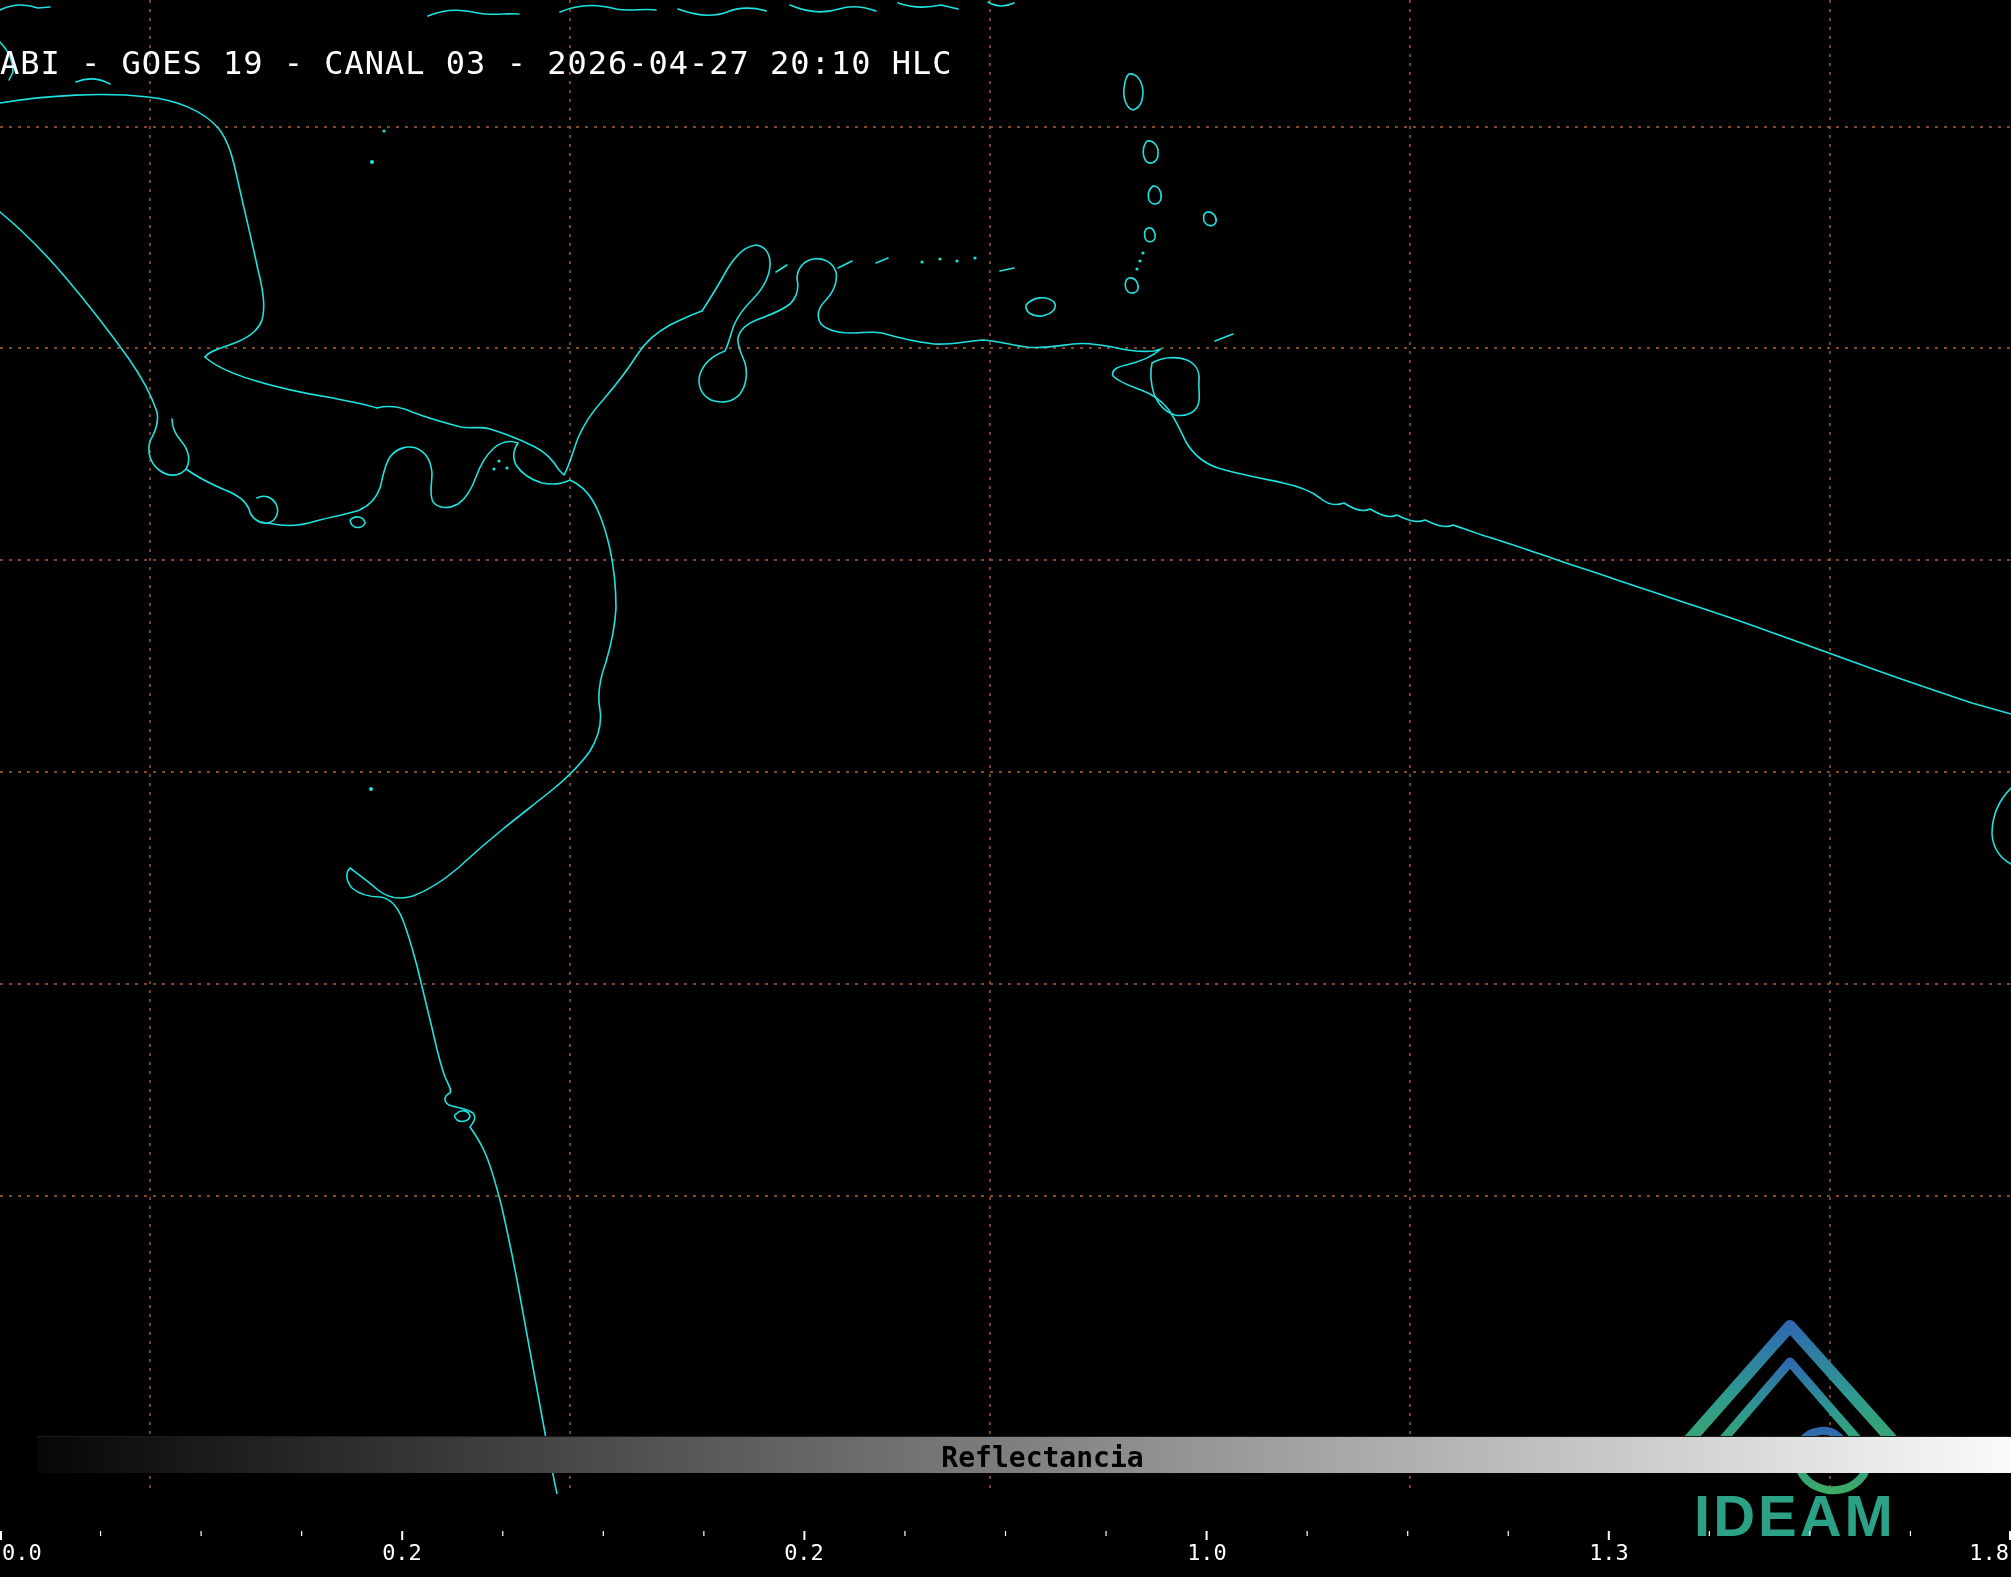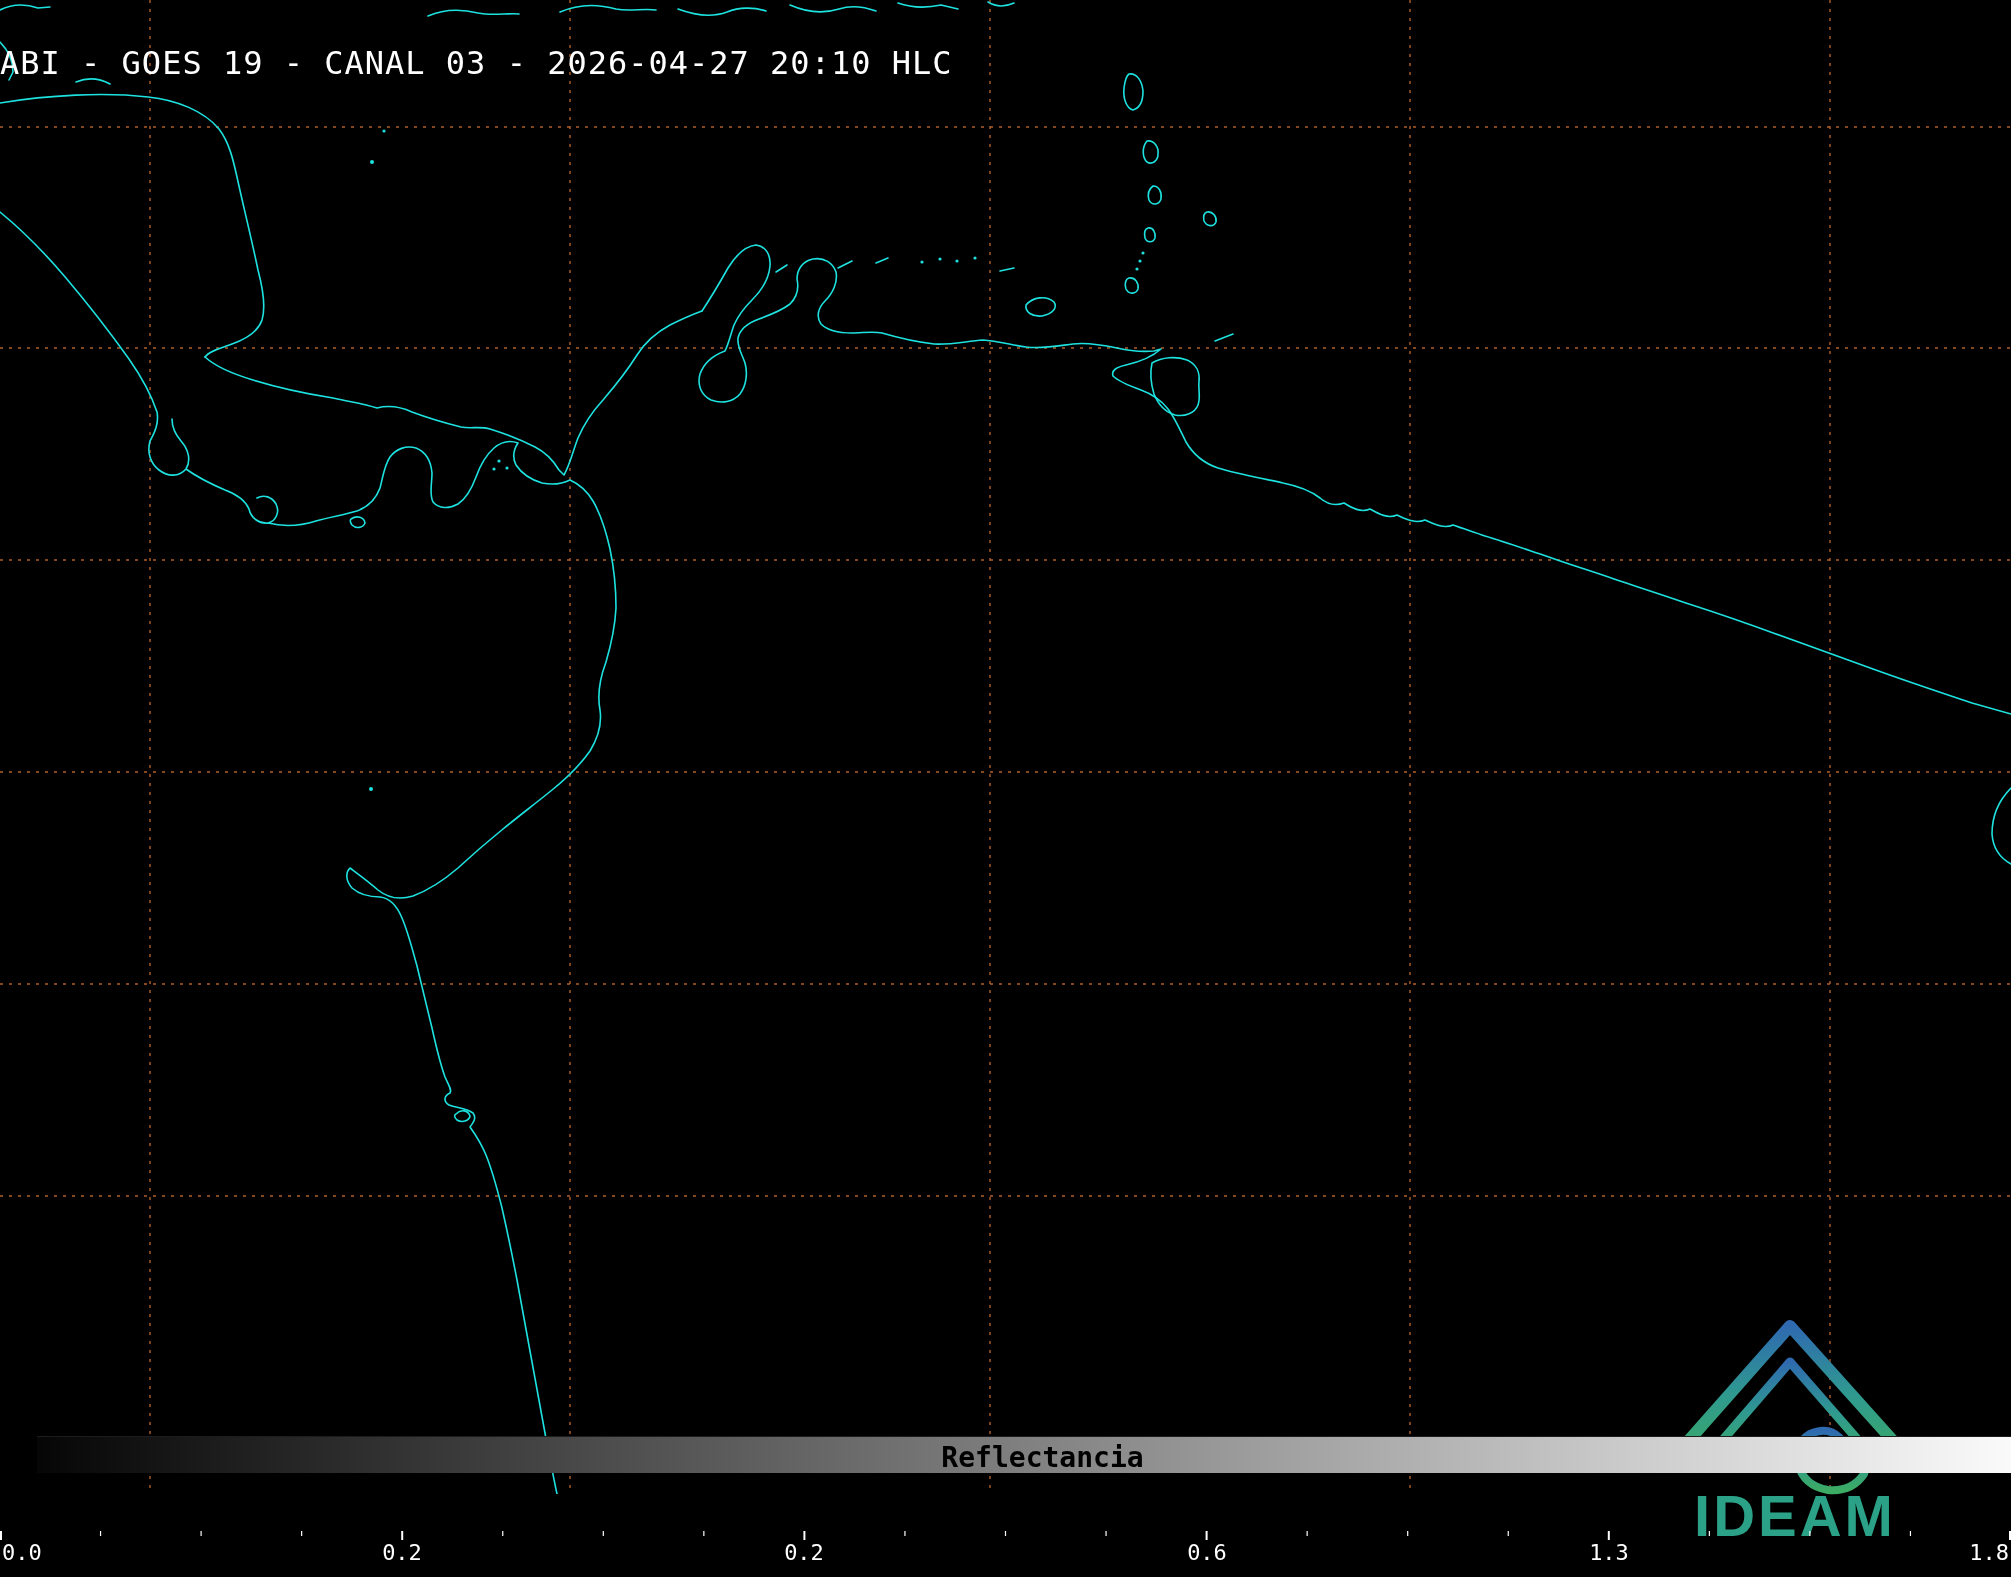--- a/index.html
+++ b/index.html
@@ -152,17 +152,17 @@
       <line x1="1608.8" x2="1608.8" y1="0" y2="9" stroke="var(--tick-color,#fff)" stroke-width="2"></line>
       <line x1="1709.35" x2="1709.35" y1="0" y2="5" stroke="var(--tick-color,#fff)" stroke-width="1.2"></line>
       <line x1="1809.9" x2="1809.9" y1="0" y2="5" stroke="var(--tick-color,#fff)" stroke-width="1.2"></line>
       <line x1="1910.45" x2="1910.45" y1="0" y2="5" stroke="var(--tick-color,#fff)" stroke-width="1.2"></line>
       <line x1="2010" x2="2010" y1="0" y2="9" stroke="var(--tick-color,#fff)" stroke-width="2"></line>
     </svg>
 
   <span class="cb-lbl" style="left:2px">0.0</span>
   <span class="cb-lbl mid" style="left:402px">0.2</span>
   <span class="cb-lbl mid" style="left:804px">0.2</span>
-  <span class="cb-lbl mid" style="left:1207px">0.6</span>
+  <span class="cb-lbl mid" style="left:1207px">1.0</span>
   <span class="cb-lbl mid" style="left:1609px">1.3</span>
   <span class="cb-lbl" style="right:2px">1.8</span>
 
 </div>
 
 </body></html>

